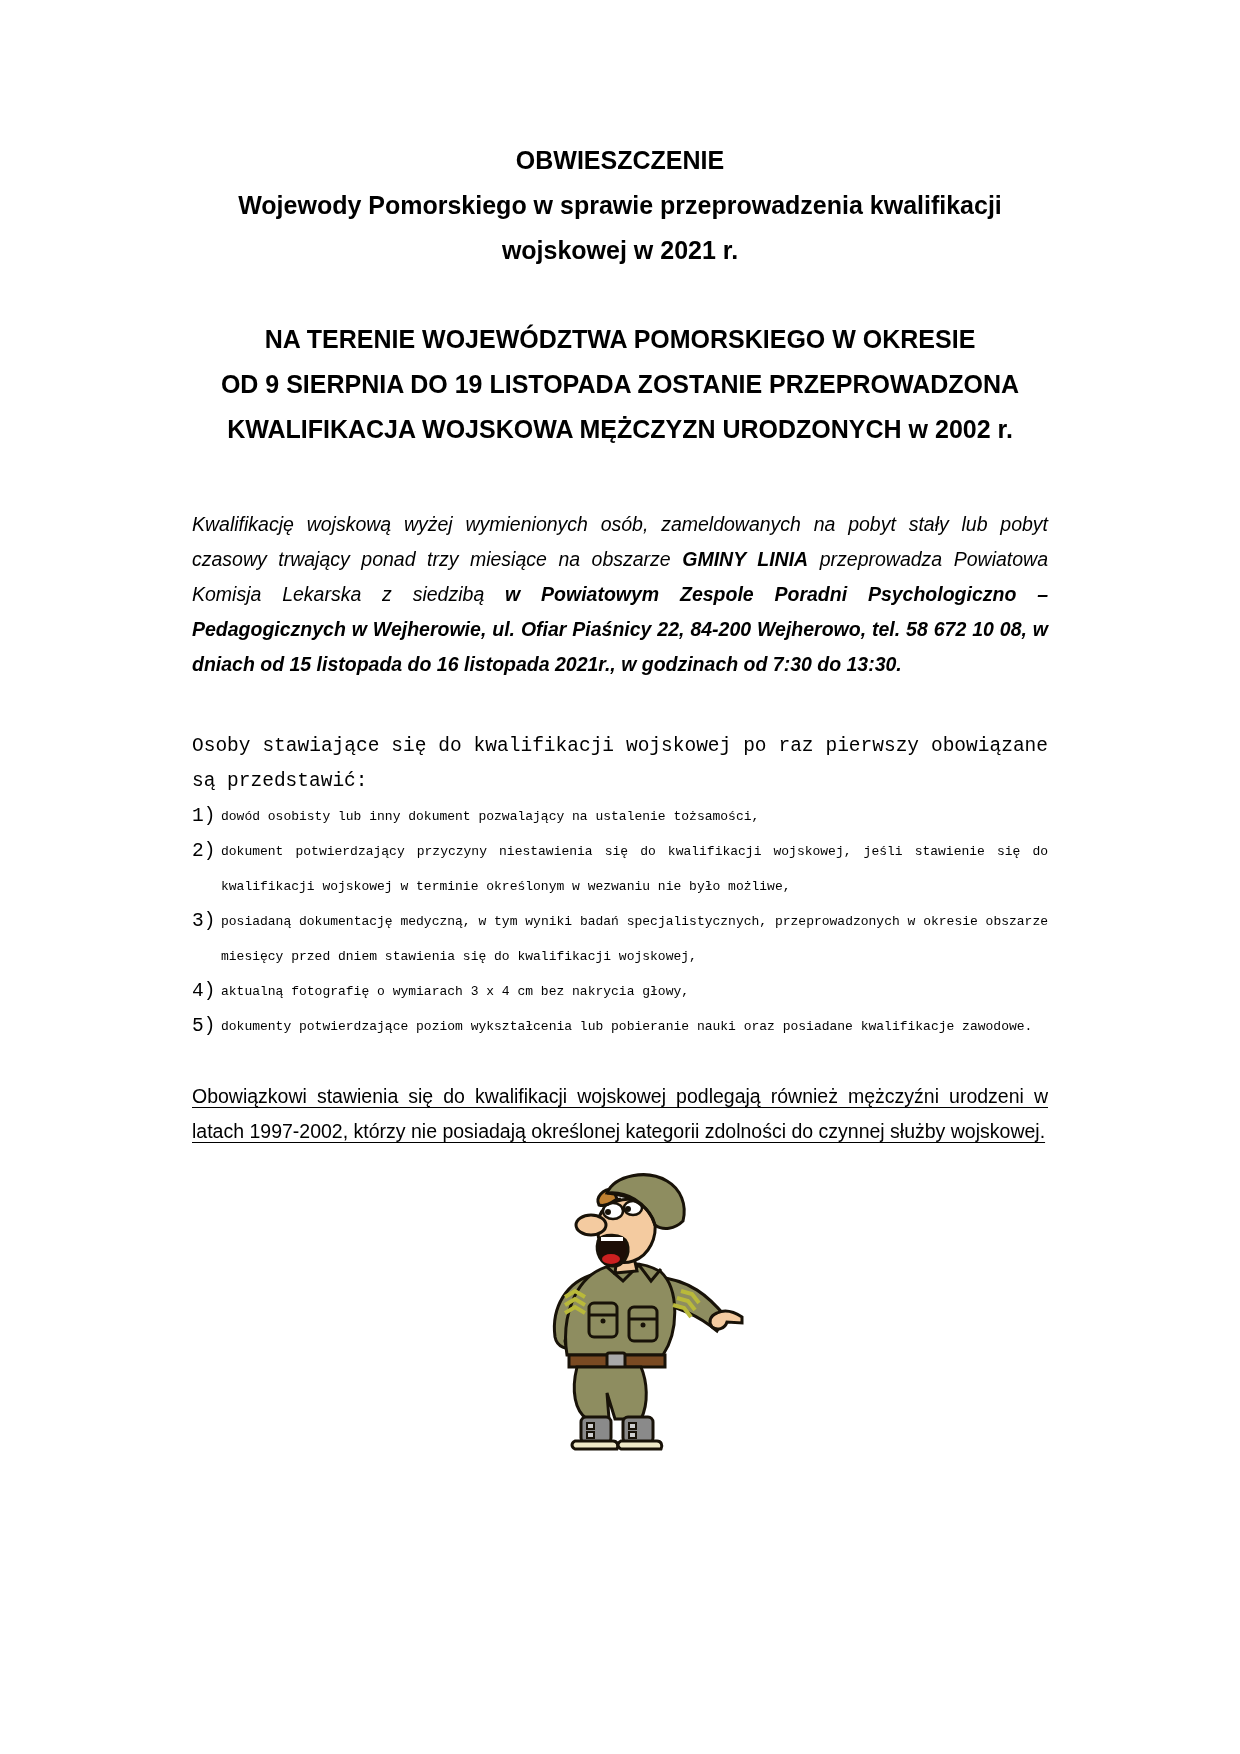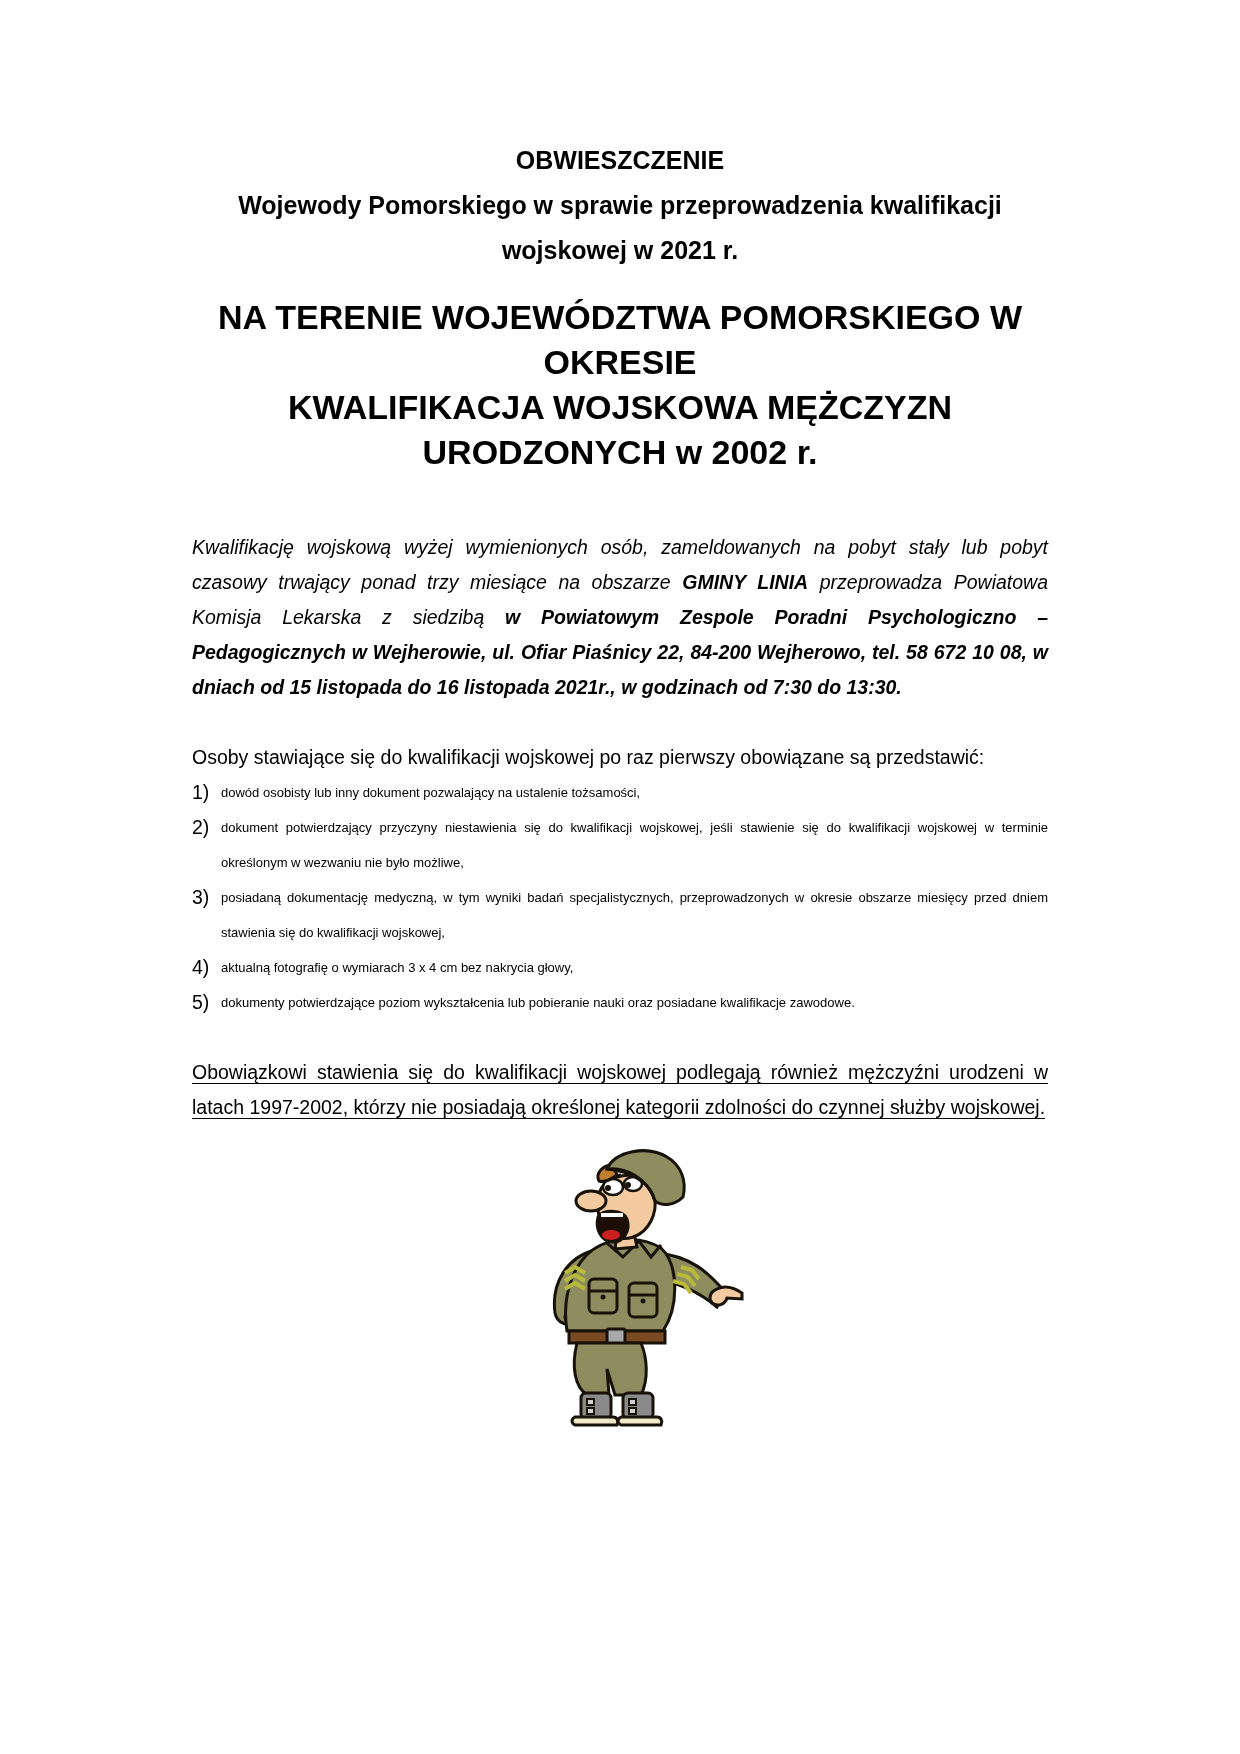--- a/index.html
+++ b/index.html
@@ -20,33 +20,33 @@
     padding: 0 133px;
   }
   .title-block {
     margin-top: 138px;
     text-align: center;
     font-weight: 700;
     font-size: 25px;
     line-height: 45px;
   }
   .announcement {
-    margin-top: 22px;
+    margin-top: 44px;
     text-align: center;
     font-weight: 700;
-    font-size: 34px;
+    font-size: 25px;
     line-height: 45px;
   }
   .body-par {
     font-size: 19.5px;
     line-height: 35px;
     text-align: justify;
   }
   .intro-par { margin-top: 55px; font-style: italic; }
-  .requirements { margin-top: 35px; }
+  .requirements { margin-top: 47px; font-family: Liberation Mono, monospace; }
   .req-item {
     display: flex;
     align-items: flex-start;
   }
   .req-marker {
     flex: 0 0 29px;
     font-size: 19.5px;
     line-height: 35px;
   }
   .req-text {
@@ -80,20 +80,21 @@
 <div class="page">
 
   <div class="title-block">
     <div>OBWIESZCZENIE</div>
     <div>Wojewody Pomorskiego w sprawie przeprowadzenia kwalifikacji</div>
     <div>wojskowej w 2021 r.</div>
   </div>
 
   <div class="announcement">
     <div>NA TERENIE WOJEWÓDZTWA POMORSKIEGO W OKRESIE</div>
+    <div>OD 9 SIERPNIA DO 19 LISTOPADA ZOSTANIE PRZEPROWADZONA</div>
     <div>KWALIFIKACJA WOJSKOWA MĘŻCZYZN URODZONYCH w 2002 r.</div>
   </div>
 
   <p class="body-par intro-par"><span>Kwalifikację wojskową wyżej wymienionych osób, zameldowanych na pobyt stały lub pobyt czasowy trwający ponad trzy miesiące na obszarze </span><span class="bold">GMINY LINIA</span><span> przeprowadza Powiatowa Komisja Lekarska z siedzibą </span><span class="bold">w Powiatowym Zespole Poradni Psychologiczno – Pedagogicznych w Wejherowie, ul. Ofiar Piaśnicy 22, 84-200 Wejherowo, tel. 58 672 10 08, w dniach od 15 listopada do 16 listopada 2021r., w godzinach od 7:30 do 13:30.</span></p>
 
   <div class="requirements">
     <div class="body-par">Osoby stawiające się do kwalifikacji wojskowej po raz pierwszy obowiązane są przedstawić:</div>
 
     <div class="req-item">
       <div class="req-marker">1)</div>

